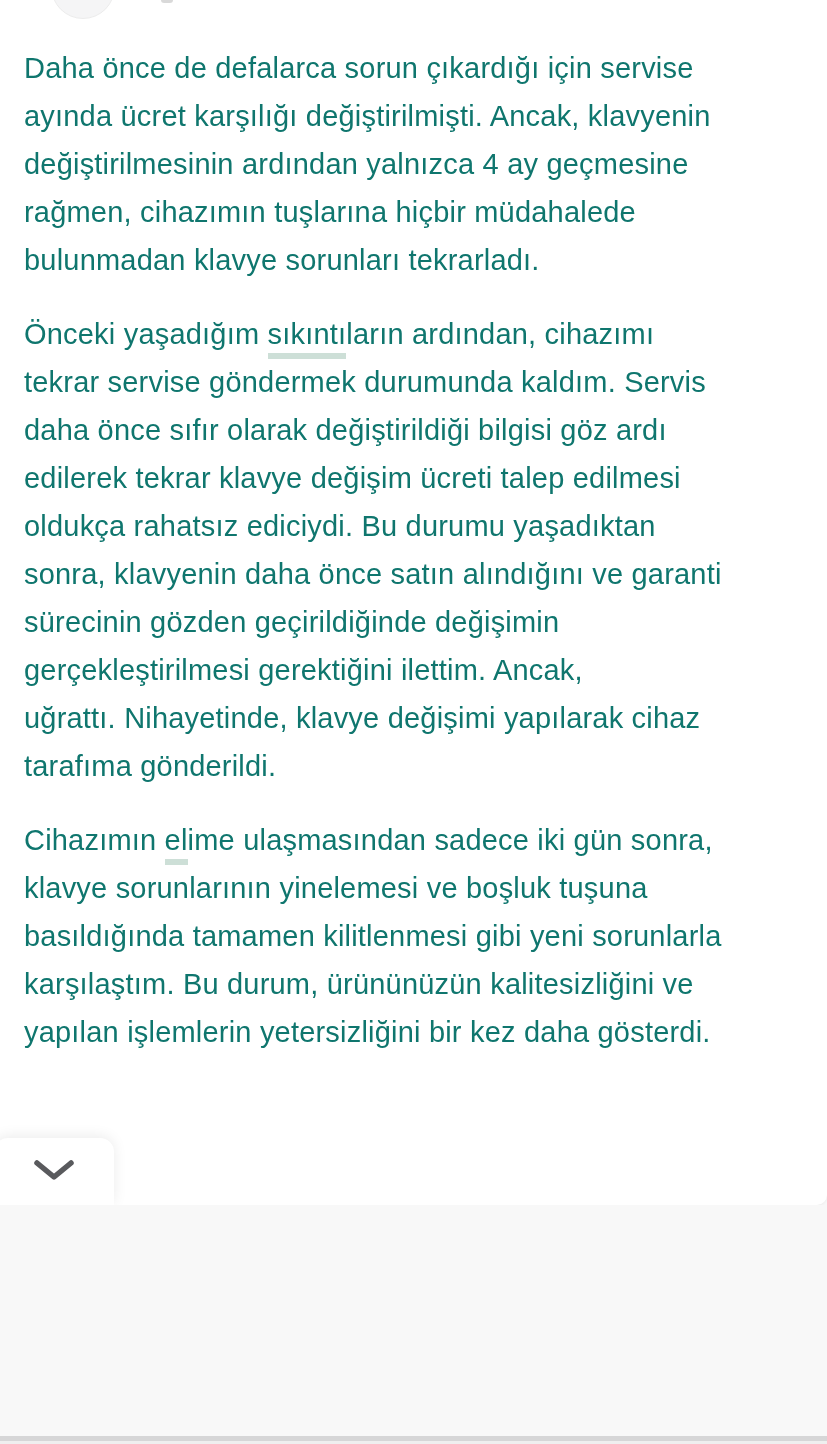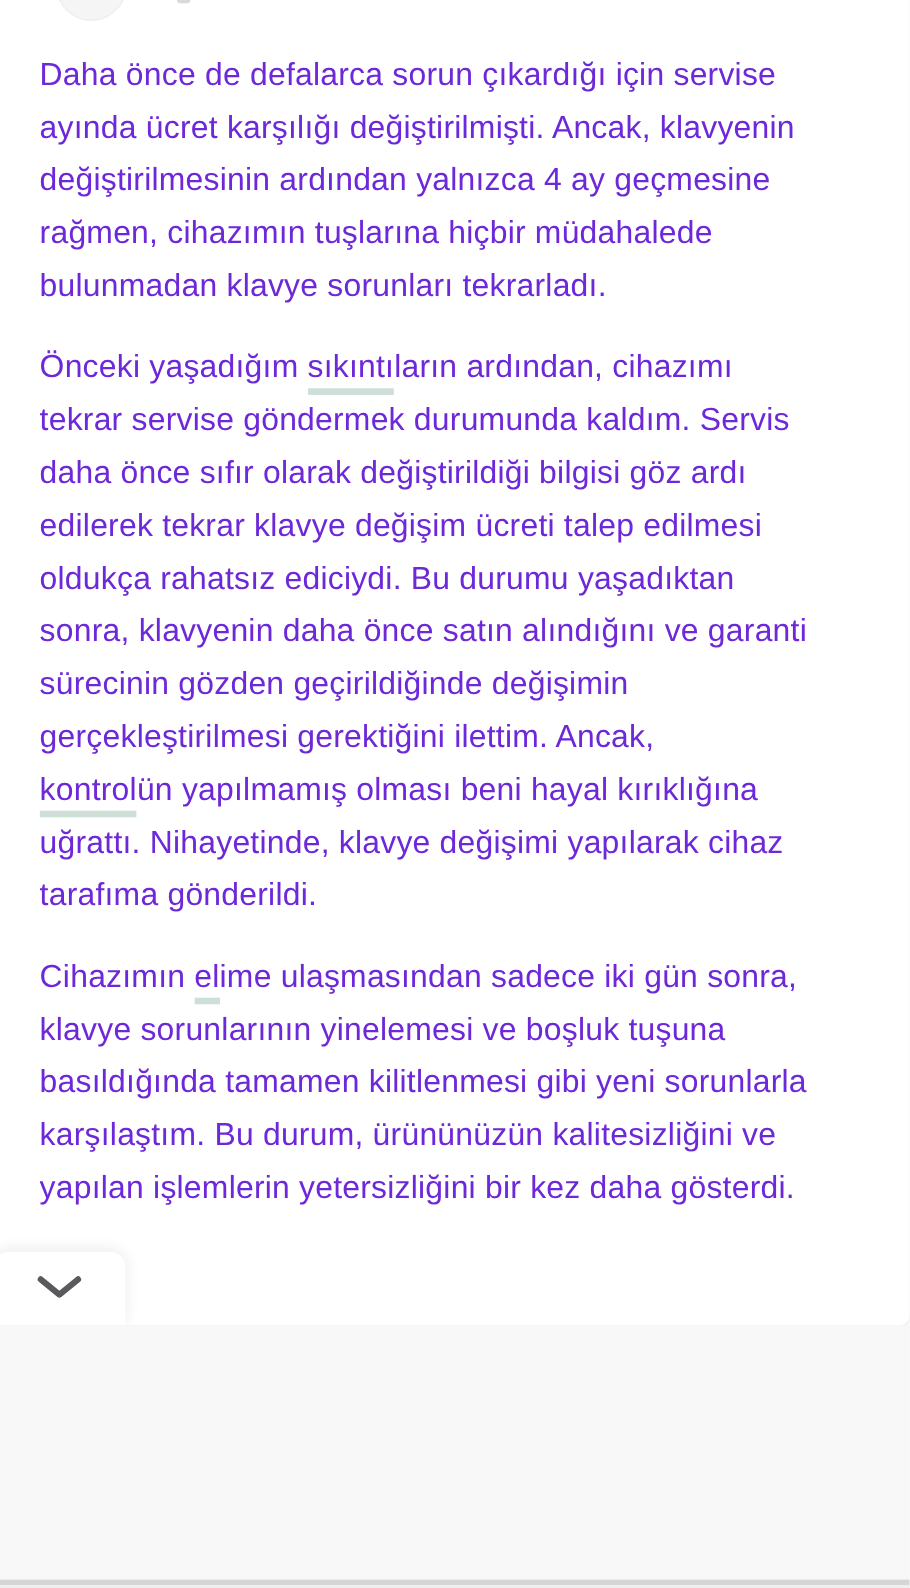--- a/index.html
+++ b/index.html
@@ -15,23 +15,23 @@
   }
   .avatar{
     position:absolute;left:51px;top:-45px;width:62px;height:62px;
     border-radius:50%;background:#f5f5f6;border:1px solid #ececec;
   }
   .speck{
     position:absolute;left:161px;top:0;width:12px;height:3px;
     background:#c9c9c9;border-radius:0 0 3px 3px;opacity:.7;
   }
   .complaint-body{
-    position:absolute;left:36px;top:44px;right:0;height:1152px;
+    position:absolute;left:24px;top:44px;right:0;height:1152px;
     overflow:hidden;
-    font-size:29px;line-height:48px;color:#6d28d9;letter-spacing:.2px;
+    font-size:29px;line-height:48px;color:#0f766e;letter-spacing:.2px;
   }
   .line{height:48px;white-space:nowrap;}
   .para + .para{margin-top:26px;}
   .hl{
     padding-bottom:3px;
     border-bottom:6px solid #cddfd7;
   }
   .expand-btn{
     position:absolute;left:-6px;top:1138px;width:120px;height:67px;
     background:#ffffff;border:none;border-radius:14px 14px 0 0;
@@ -69,21 +69,20 @@
       </div>
       <div class="para">
         <div class="line"><span>Önceki yaşadığım </span><span class="hl">sıkıntı</span><span>ların ardından, cihazımı</span></div>
         <div class="line"><span>tekrar servise göndermek durumunda kaldım. Servis</span></div>
         <div class="line"><span>daha önce sıfır olarak değiştirildiği bilgisi göz ardı</span></div>
         <div class="line"><span>edilerek tekrar klavye değişim ücreti talep edilmesi</span></div>
         <div class="line"><span>oldukça rahatsız ediciydi. Bu durumu yaşadıktan</span></div>
         <div class="line"><span>sonra, klavyenin daha önce satın alındığını ve garanti</span></div>
         <div class="line"><span>sürecinin gözden geçirildiğinde değişimin</span></div>
         <div class="line"><span>gerçekleştirilmesi gerektiğini ilettim. Ancak,</span></div>
-        <div class="line"><span class="hl">kontrol</span><span>ün yapılmamış olması beni hayal kırıklığına</span></div>
         <div class="line"><span>uğrattı. Nihayetinde, klavye değişimi yapılarak cihaz</span></div>
         <div class="line"><span>tarafıma gönderildi.</span></div>
       </div>
       <div class="para">
         <div class="line"><span>Cihazımın </span><span class="hl">el</span><span>ime ulaşmasından sadece iki gün sonra,</span></div>
         <div class="line"><span>klavye sorunlarının yinelemesi ve boşluk tuşuna</span></div>
         <div class="line"><span>basıldığında tamamen kilitlenmesi gibi yeni sorunlarla</span></div>
         <div class="line"><span>karşılaştım. Bu durum, ürününüzün kalitesizliğini ve</span></div>
         <div class="line"><span>yapılan işlemlerin yetersizliğini bir kez daha gösterdi.</span></div>
       </div>

